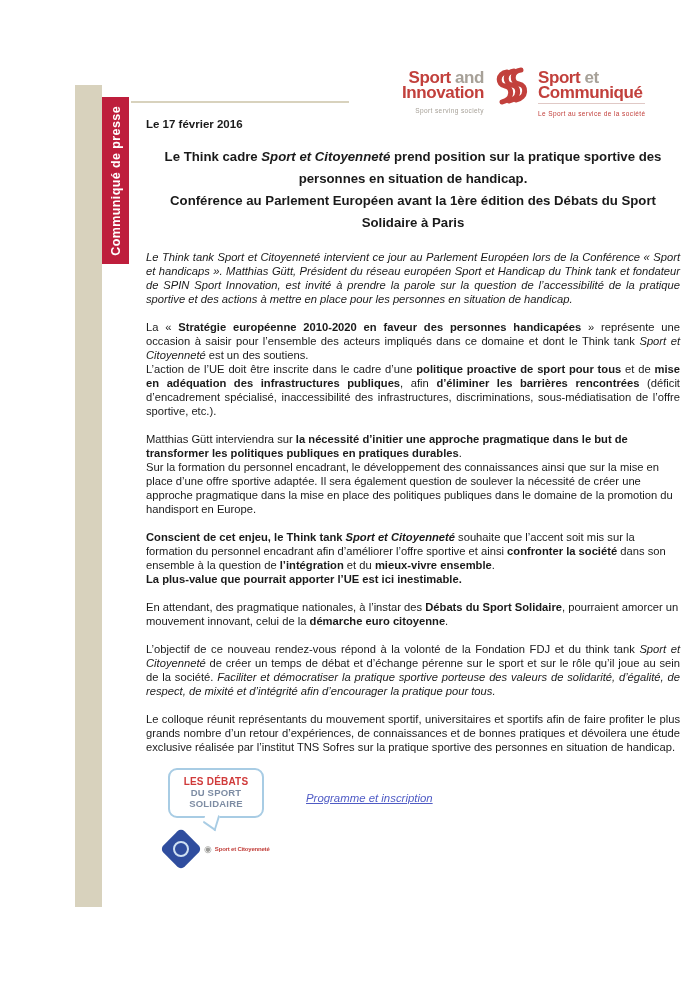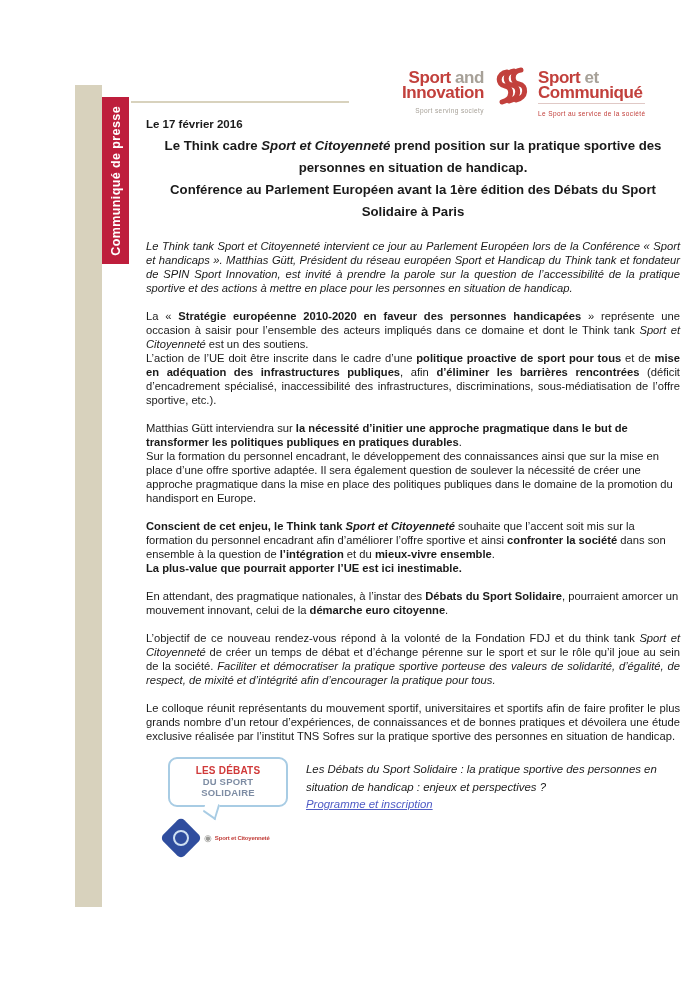--- a/index.html
+++ b/index.html
@@ -26,39 +26,39 @@
   .logo-block .lw.gray{color:#a7a198;}
   .logo-en{text-align:right;margin-top:6px;}
   .logo-fr{text-align:left;margin-top:6px;}
   .tagline{font-size:6.5px;font-weight:normal;letter-spacing:.4px;margin-top:3px;}
   .tagline.gray{color:#a7a198;}
   .tagline.red{color:#c2403c;border-top:1px solid #e0c9c6;padding-top:2px;}
   .sss{flex:0 0 auto;margin-top:2px;}
 
   
   .content{position:absolute;left:146px;top:118px;width:534px;}
-  .date{font-size:11.5px;font-weight:bold;margin:0 0 5px;}
+  .date{font-size:11.5px;font-weight:bold;margin:0 0 16px;}
   .headline{
     font-size:13.2px;font-weight:bold;line-height:22px;text-align:center;
     margin:0 0 16px;padding:0 4px;
   }
   .para{font-size:11.2px;line-height:14px;margin:0 0 14px;}
   .just{text-align:justify;}
   .section-heading{
     font-size:11.4px;font-weight:bold;color:#c00000;text-decoration:underline;
     margin:0 0 1px;
   }
   .section-heading.gap-after{margin-bottom:16px;}
 
   
   .footer{display:flex;margin-top:10px;padding-left:14px;}
   .footer-logo{width:128px;flex:0 0 auto;position:relative;}
   .bubble{
     width:84px;border:2px solid #a8cce4;border-radius:9px;background:#fff;
-    padding:6px 16px 7px;text-align:center;position:relative;margin-left:8px;
+    padding:6px 4px 7px;text-align:center;position:relative;margin-left:8px;
   }
   .bubble .b1{color:#d03a3a;font-weight:bold;font-size:10px;letter-spacing:.2px;}
   .bubble .b2{color:#7d8ca3;font-weight:bold;font-size:9.5px;letter-spacing:.2px;line-height:11px;}
   .bubble-tail{
     position:absolute;left:34px;bottom:-11px;width:13px;height:13px;background:#fff;
     border-right:2px solid #a8cce4;border-bottom:2px solid #a8cce4;
     transform:rotate(35deg) skewX(18deg);
   }
   .footer-sublogos{display:flex;align-items:center;gap:8px;margin:16px 0 0 6px;}
   .diamond{
@@ -135,17 +135,17 @@
         <div class="diamond">
             <div class="ring"></div>
           </div>
         <div class="mini-logo">
           <span class="badge">◉</span>
           <span class="mini-text">Sport et Citoyenneté</span>
         </div>
       </div>
     </div>
     <div class="caption">
-      <span>Les Débats du Sport Solidaire : la pratique sportive des personnes en situation de handicap : enjeux et perspectives ?</span><br>
+      <br>
       <a href="#">Programme et inscription</a>
     </div>
   </div>
 </div>
 
 </body></html>

